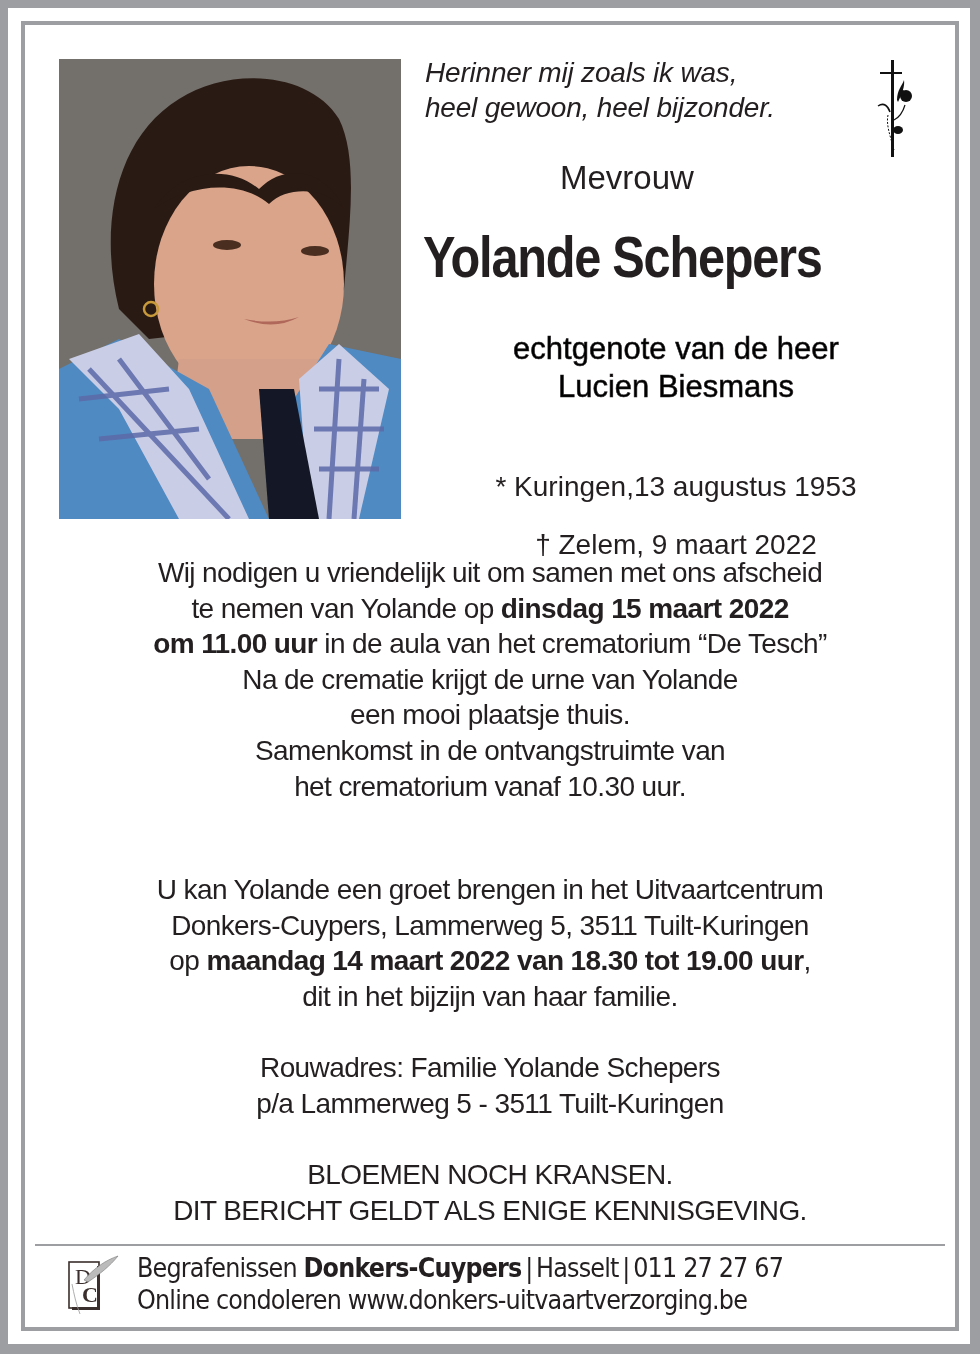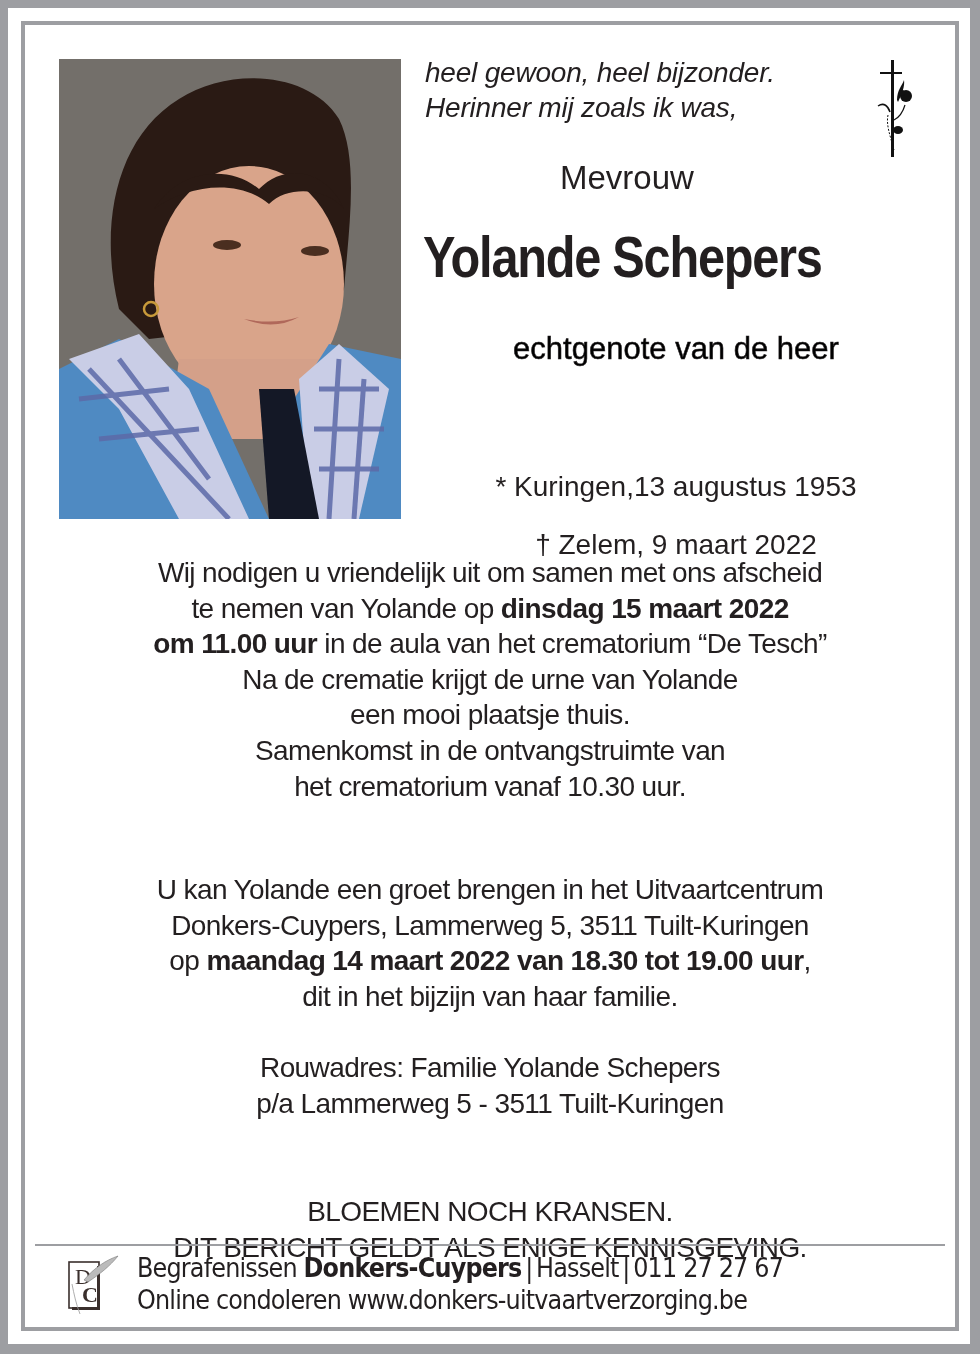--- a/index.html
+++ b/index.html
@@ -48,21 +48,21 @@
   .dates span { display: block; margin-top: 22px; }
   .body-block {
     position: absolute; left: 40px; width: 900px; text-align: center;
     font-size: 28px; line-height: 35.6px; letter-spacing: -0.6px;
   }
   .body-block .line { display: block; white-space: nowrap; }
   .body-block b { font-weight: bold; }
   .block-1 { top: 555px; }
   .block-2 { top: 872px; }
   .block-3 { top: 1050px; }
-  .block-4 { top: 1194px; }
+  .block-4 { top: 1157px; }
   .separator {
     position: absolute; left: 35px; top: 1244px; width: 910px; height: 2px; background: #9d9ea2;
   }
   .logo { position: absolute; left: 66px; top: 1254px; width: 56px; height: 60px; }
   .footer-text {
     position: absolute; left: 137px; top: 1252px; font-size: 26px; line-height: 32px;
     font-family: "DejaVu Sans", sans-serif; letter-spacing: -0.9px;
     transform: scaleX(0.92); transform-origin: left top; white-space: nowrap;
   }
   .footer-text span.line { display: block; }
@@ -120,29 +120,30 @@
   <path d="M25 40 C25 30 30 26 32 20 C33 26 30 34 26 42 Z" fill="#111"></path>
   <circle cx="34" cy="36" r="6" fill="#111"></circle>
   <circle cx="30" cy="33" r="3" fill="#111"></circle>
   <path d="M22 60 C26 58 30 55 33 45" stroke="#111" stroke-width="1.2" fill="none"></path>
   <path d="M6 46 C12 42 16 46 18 52" stroke="#111" stroke-width="1.5" fill="none"></path>
   <ellipse cx="26" cy="70" rx="5" ry="4" fill="#111"></ellipse>
   <path d="M16 55 C14 65 18 75 22 90" stroke="#111" stroke-width="1" stroke-dasharray="2 1.5" fill="none"></path>
 </svg>
 
 <div class="quote">
+  <div>Herinner mij zoals ik was,</div>
   <div>heel gewoon, heel bijzonder.</div>
-  <div>Herinner mij zoals ik was,</div>
 </div>
 
 <div class="title-prefix">Mevrouw</div>
 <div class="name">Yolande Schepers</div>
 
 <div class="spouse">
   <span class="l1">echtgenote van de heer</span>
+  <span class="l1">Lucien Biesmans</span>
 </div>
 
 <div class="dates">
   <span>* Kuringen,13 augustus 1953</span>
   <span>† Zelem, 9 maart 2022</span>
 </div>
 
 <div class="body-block block-1">
   <span class="line">Wij nodigen u vriendelijk uit om samen met ons afscheid</span>
   <span class="line"><span>te nemen van Yolande op </span><b>dinsdag 15 maart 2022</b></span>

